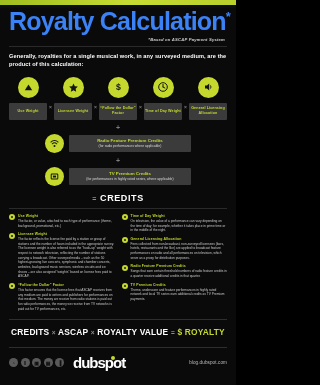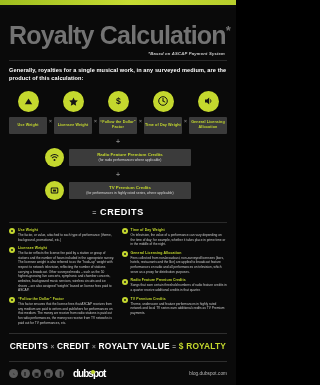--- a/index.html
+++ b/index.html
@@ -10,22 +10,22 @@
     color:#fff; overflow:hidden; position:relative;
   }
   #poster { width:236px; height:385px; background:#0a0a0a; position:relative; }
 
   .topbar { height:5px; width:100%; background:linear-gradient(90deg,#9fbe1f 0%,#c7dc33 55%,#b8cf2c 100%); }
   .topbar-shade { height:3px; width:100%; background:#0d0d0d; }
 
   .pad { padding:0 9px; }
 
   .title {
-    font-size:25px; font-weight:bold; color:#737373;
-    letter-spacing:-0.8px; line-height:1.02; margin-top:15px;
+    font-size:25px; font-weight:bold; color:#3b82f6;
+    letter-spacing:-0.8px; line-height:1.02; margin-top:1px;
     white-space:nowrap;
   }
   .title .star { font-size:13px; vertical-align:super; }
   .subtitle {
     text-align:right; font-size:4.2px; font-style:italic; font-weight:bold;
     color:#cfcfcf; letter-spacing:0.2px; margin-top:2px; padding-right:2px;
   }
   .rule { height:1px; background:#2a2a2a; margin:4px 0 5px; }
   .intro {
     font-size:5.6px; font-weight:bold; color:#ffffff;
@@ -101,21 +101,21 @@
   .footer {
     display:flex; align-items:center; padding:6px 9px 0; gap:5px;
   }
   .socials { display:flex; gap:2.5px; }
   .soc {
     width:9px; height:9px; border-radius:50%; background:#5a5a5a;
     display:flex; align-items:center; justify-content:center;
     color:#111; font-size:5px; font-weight:bold;
   }
   .brand {
-    font-size:10px; font-weight:bold; color:#ffffff;
+    font-size:15px; font-weight:bold; color:#ffffff;
     letter-spacing:-1px; margin-left:4px; position:relative;
   }
   .brand .dot {
     position:absolute; width:4px; height:4px; border-radius:50%;
     background:#c4d82e; top:2px; right:10.5px;
   }
   .site { margin-left:auto; font-size:4.6px; color:#bdbdbd; letter-spacing:0.1px; }
 </style>
 </head>
 <body>
@@ -304,21 +304,21 @@
             <div class="ehead">TV Premium Credits</div>
             <div class="ebody">Theme, underscore and feature performances in highly rated network and local TV series earn additional credits as TV Premium payments.</div>
           </div>
         </div>
       </div>
 
     </div>
 
     <div class="footer-rule"></div>
 
-    <div class="formula"><span>CREDITS</span> <span class="sym">×</span> <span>CREDIT</span> <span class="sym">×</span> <span>ROYALTY VALUE</span> <span class="sym">=</span> <span class="royal">$ ROYALTY</span></div>
+    <div class="formula"><span>CREDITS</span> <span class="sym">×</span> <span>ASCAP</span> <span class="sym">×</span> <span>ROYALTY VALUE</span> <span class="sym">=</span> <span class="royal">$ ROYALTY</span></div>
 
     <div class="footer-rule"></div>
   </div>
 
   <div class="footer">
     <div class="socials">
       <div class="soc">◔</div>
       <div class="soc">‖</div>
       <div class="soc">▣</div>
       <div class="soc">▦</div>

